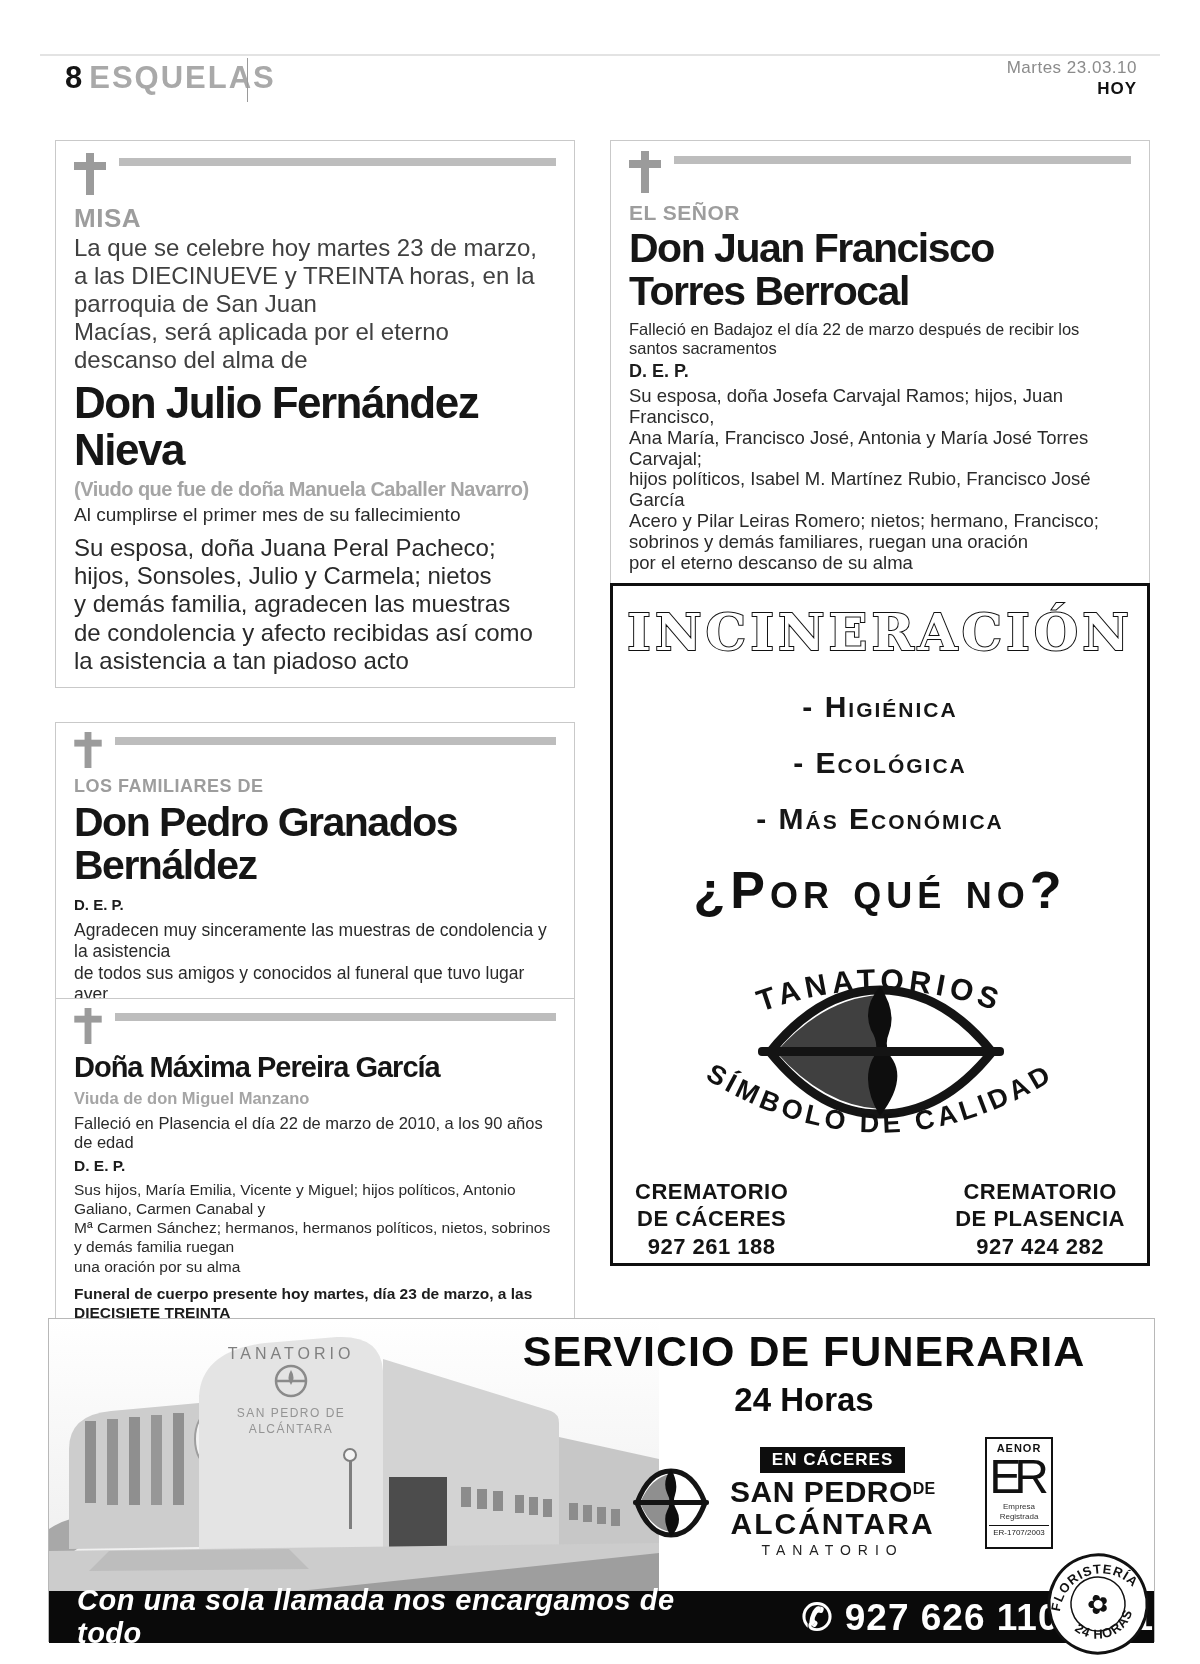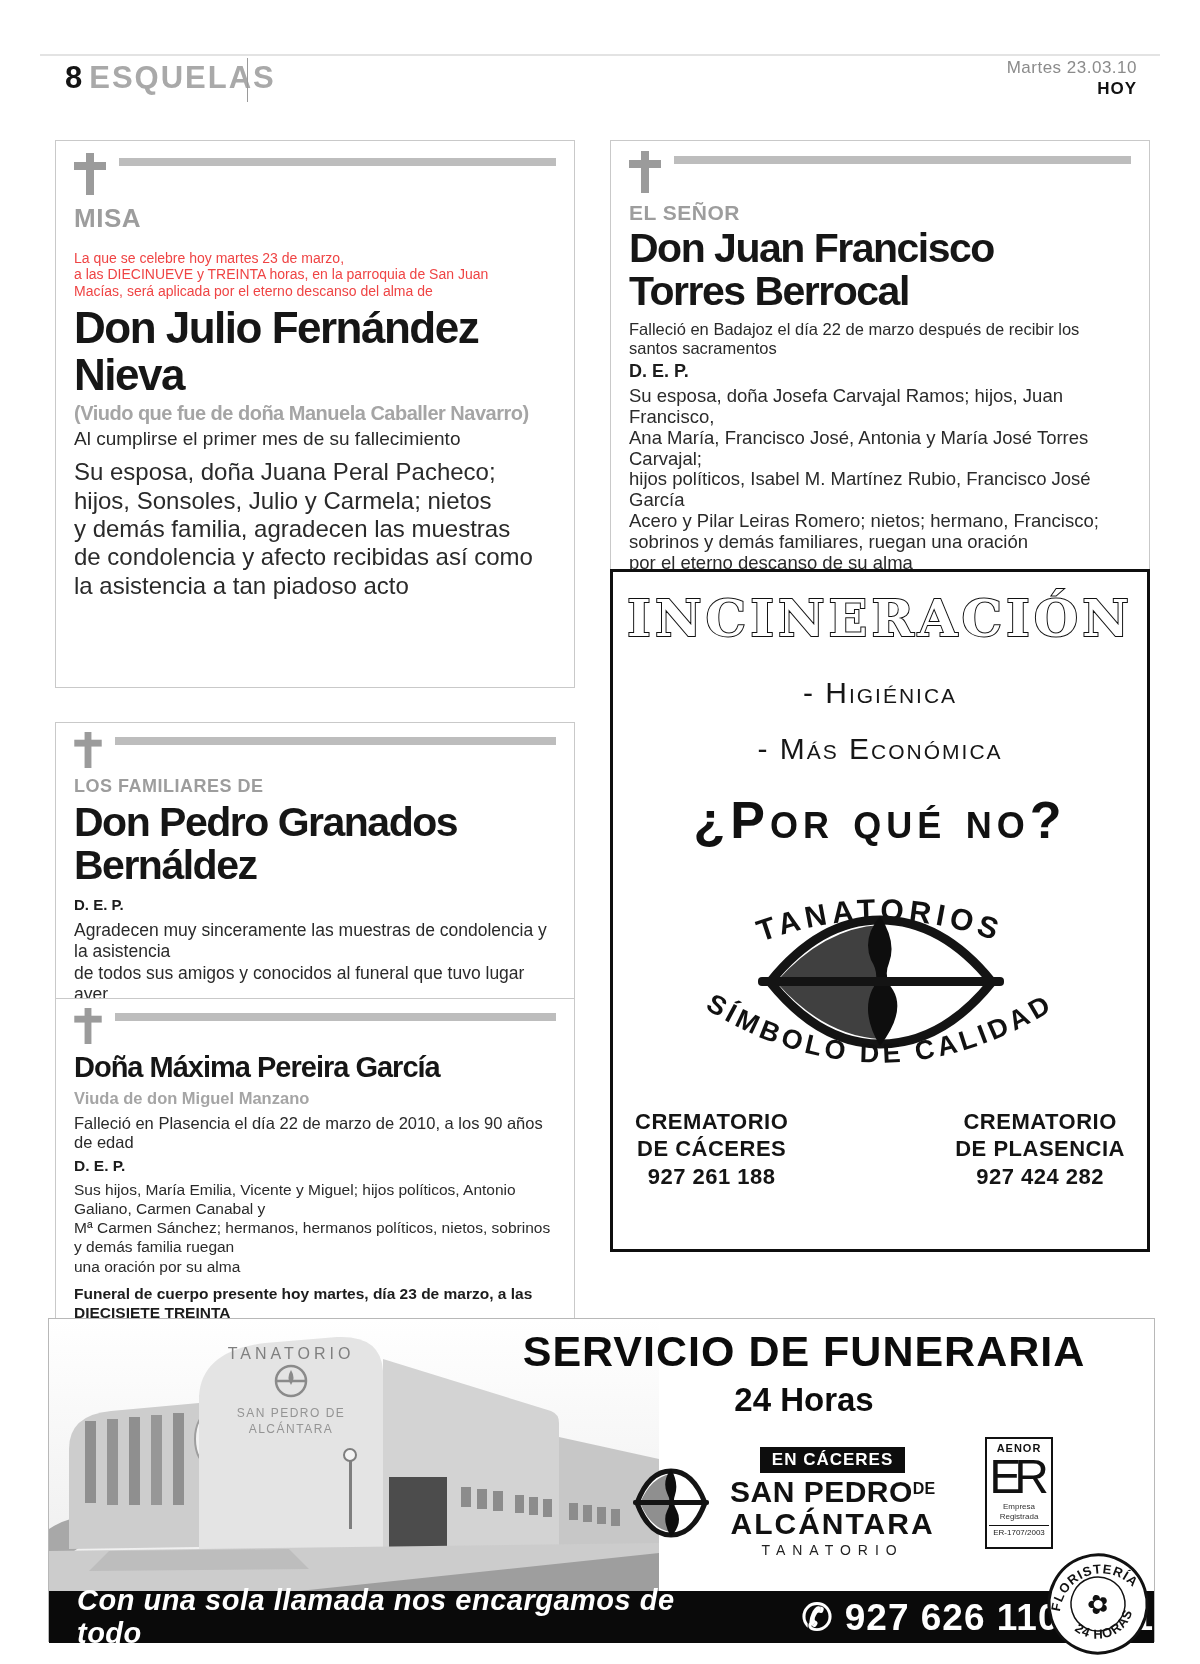--- a/index.html
+++ b/index.html
@@ -28,21 +28,21 @@
   .esq-name { font-weight:bold; color:#161616; letter-spacing:-1.5px; line-height:1.06; white-space:pre-line; }
   .gray-bold { color:#a5a5a5; font-weight:bold; }
   .dep { font-weight:bold; color:#1c1c1c; }
   .esq-footer { display:flex; justify-content:space-between; align-items:baseline; }
   .foot-home { font-size:13px; font-weight:bold; color:#333; }
   .foot-date { font-size:13px; color:#555; }
 
   
   .box-julio { left:55px; top:140px; width:520px; min-height:548px; }
   .box-julio .esq-label { font-size:26px; }
-  .box-julio .intro { font-size:14px; line-height:1.17; color:#ef4444; margin-top:16px; }
+  .box-julio .intro { font-size:24px; line-height:1.17; color:#404040; margin-top:0; }
   .box-julio .esq-name { font-size:44px; margin:6px 0 4px; }
   .box-julio .widower { font-size:20px; letter-spacing:-.5px; }
   .box-julio .anniv { font-size:19px; color:#2a2a2a; margin:3px 0 8px; }
   .box-julio .family { font-size:24px; line-height:1.18; color:#2a2a2a; }
   .box-julio .nota { font-size:21.5px; font-weight:bold; line-height:1.17; margin-top:8px; color:#1c1c1c; }
 
   
   .box-pedro { left:55px; top:722px; width:520px; min-height:250px; padding-top:9px; }
   .box-pedro .esq-label { font-size:18px; }
   .box-pedro .esq-name { font-size:41px; margin:4px 0 8px; }
@@ -65,23 +65,23 @@
   .box-juan .esq-label { font-size:21px; }
   .box-juan .esq-name { font-size:41px; margin:2px 0 6px; }
   .box-juan .death { font-size:16.5px; color:#2a2a2a; margin-bottom:3px; }
   .box-juan .dep { font-size:18px; margin-bottom:4px; }
   .box-juan .family { font-size:18.5px; line-height:1.13; color:#2a2a2a; }
   .box-juan .burial { font-size:16.5px; font-weight:bold; line-height:1.2; margin-top:7px; color:#1c1c1c; }
   .box-juan .chapel { font-size:16.5px; font-weight:bold; margin-top:9px; color:#1c1c1c; }
   .box-juan .esq-footer { margin-top:9px; }
 
   
-  .adbox { position:absolute; left:610px; top:569px; width:540px; height:683px;
+  .adbox { position:absolute; left:610px; top:583px; width:540px; height:683px;
            border:3px solid #0f0f0f; background:#fff; text-align:center; padding-top:16px; }
-  .ad-bullet { font-variant:small-caps; font-size:30px; letter-spacing:2px; font-weight:normal; color:#161616; margin-top:22px; }
+  .ad-bullet { font-variant:small-caps; font-size:30px; letter-spacing:2px; font-weight:bold; color:#161616; margin-top:22px; }
   .ad-question { font-variant:small-caps; font-size:52px; letter-spacing:5px; font-weight:bold; color:#111; margin-top:24px; }
   .crema-row { display:flex; justify-content:space-between; padding:0 22px; margin-top:2px; }
   .crema { font-size:22px; font-weight:bold; letter-spacing:.5px; line-height:1.24; text-align:center; color:#141414; white-space:pre-line; }
 
   
   .bottomad { position:absolute; left:48px; top:1318px; width:1107px; height:324px;
               border:1px solid #b8b8b8; background:#fff; }
   .fun-title { position:absolute; left:405px; top:8px; width:700px; text-align:center;
                font-size:43px; font-weight:bold; letter-spacing:1px; color:#0c0c0c; }
   .fun-sub { position:absolute; left:405px; top:62px; width:700px; text-align:center;
@@ -222,20 +222,21 @@
     <span class="foot-home">Funeraria Central</span>
     <span class="foot-date">Badajoz, 23 de marzo de 2010</span>
   </div>
 </div>
 
 <div class="adbox">
   <svg width="530" height="62" viewBox="0 0 530 62">
     <text x="265" y="48" text-anchor="middle" font-family="DejaVu Serif, serif" font-size="51" font-weight="bold" letter-spacing="4" fill="#ffffff" stroke="#111111" stroke-width="2" paint-order="stroke">INCINERACIÓN</text>
   </svg>
   <div class="ad-bullet">- Higiénica</div>
+  <div class="ad-bullet">- Ecológica</div>
   <div class="ad-bullet">- Más Económica</div>
   <div class="ad-question">¿Por qué no?</div>
 
   <svg width="480" height="252" viewBox="0 0 480 252">
     <defs>
       <path id="arcTop" d="M 35 135 Q 240 5 445 135" fill="none"></path>
       <path id="arcBot" d="M 30 135 Q 240 290 450 135" fill="none"></path>
     </defs>
     <text font-family="Liberation Sans, sans-serif" font-size="30" font-weight="bold" fill="#111" letter-spacing="5">
       <textPath href="#arcTop" startOffset="50%" text-anchor="middle">TANATORIOS</textPath>

